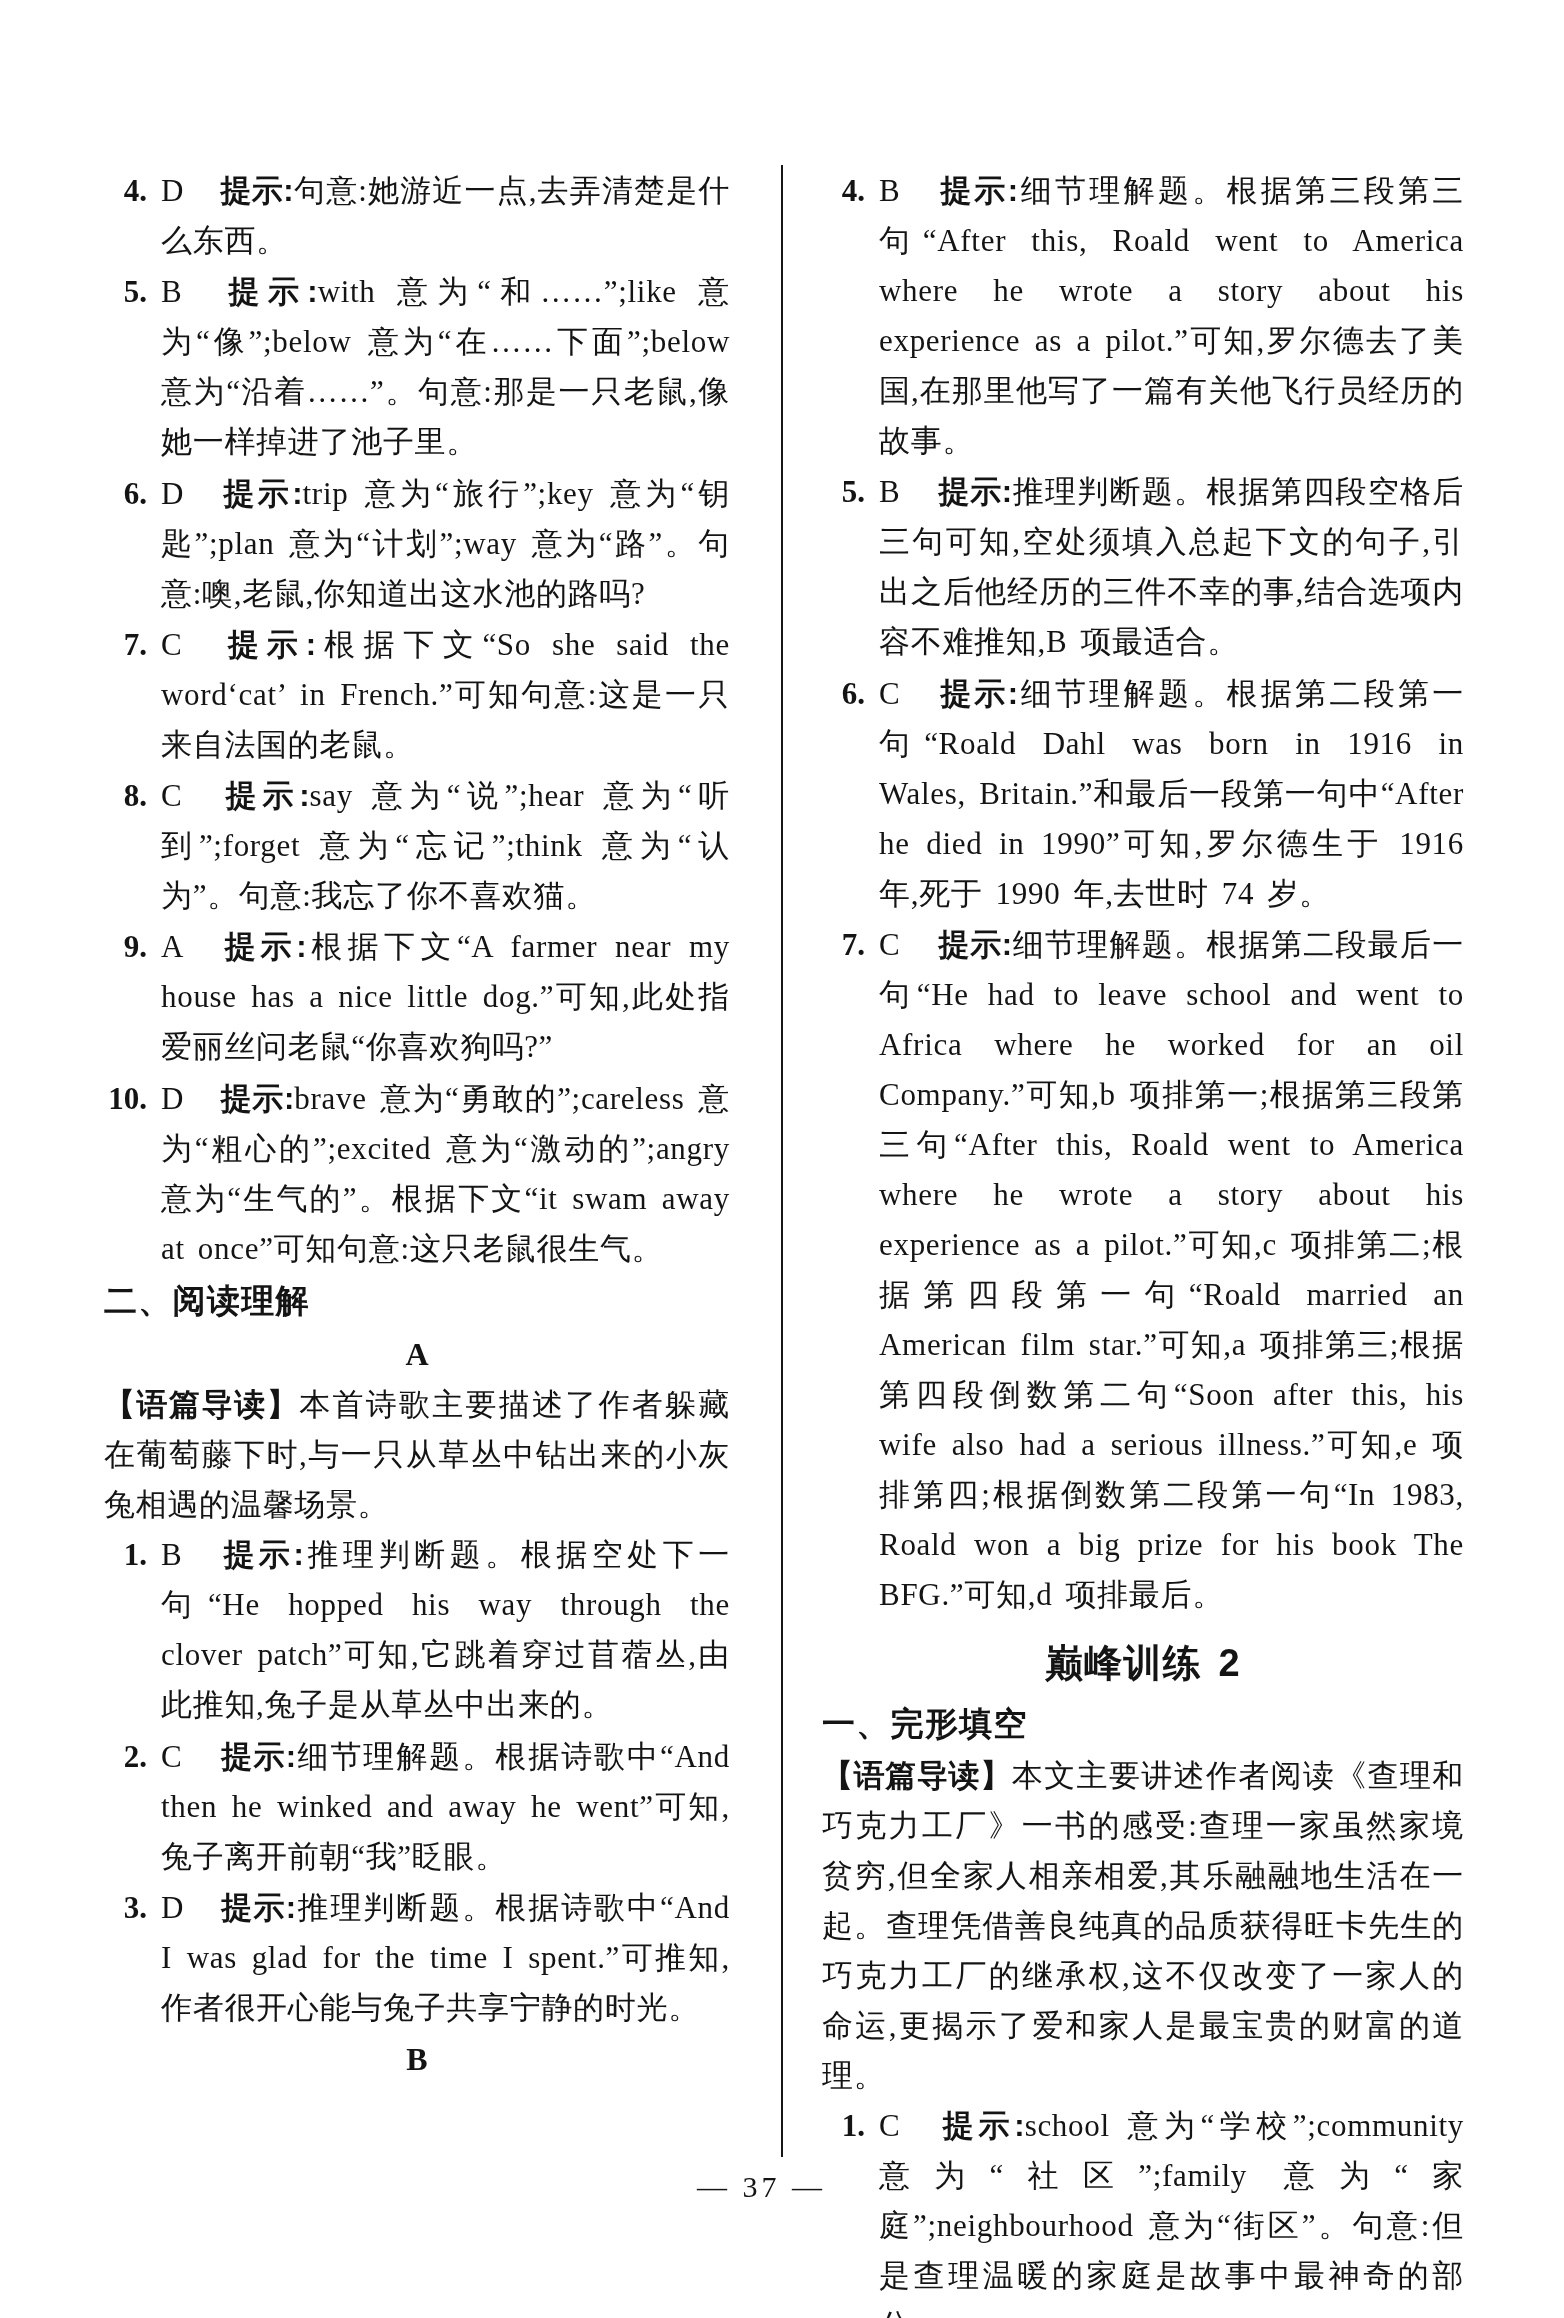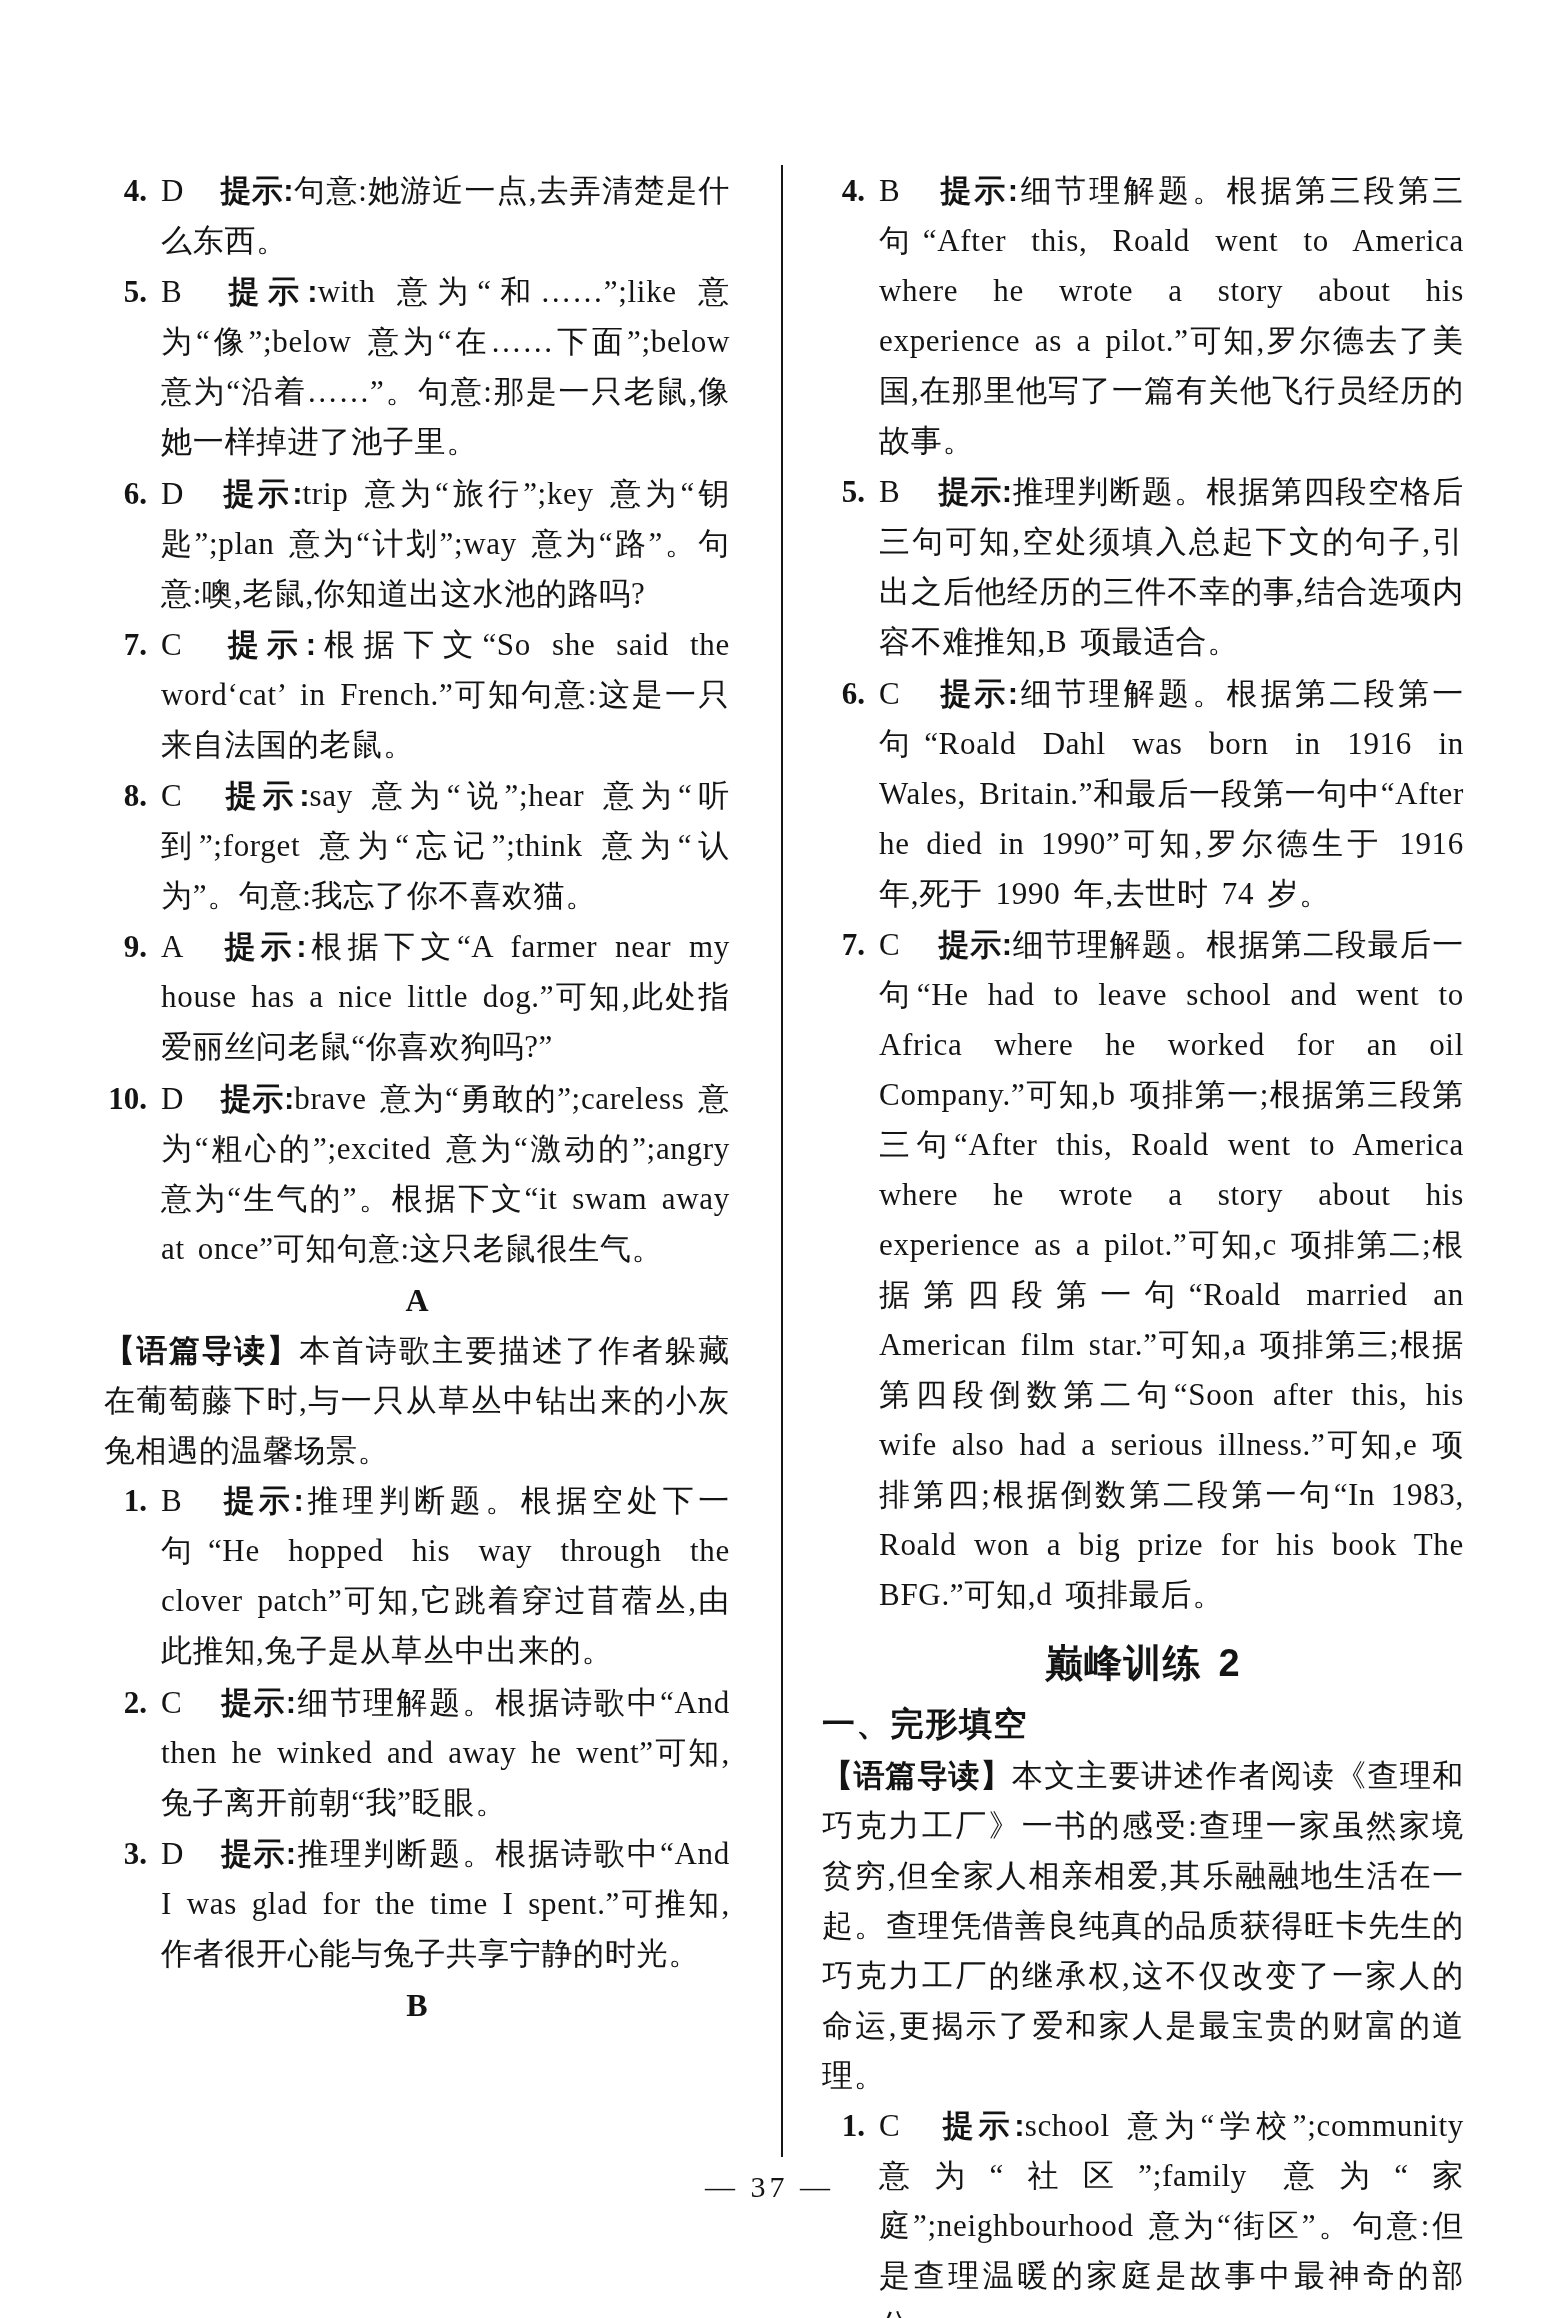--- a/index.html
+++ b/index.html
@@ -72,21 +72,21 @@
   .intro { margin: 0; }
   .intro-label {
     font-family: "Liberation Sans", "DejaVu Sans", sans-serif;
     font-weight: bold;
     letter-spacing: 0;
   }
 
   .footer {
     position: absolute;
     top: 2162px;
-    left: 12px;
+    left: 4px;
     width: 1515px;
     text-align: center;
     font-size: 30px;
     letter-spacing: 4px;
   }
 </style>
 </head>
 <body>
 
 <div class="divider"></div>
@@ -108,20 +108,21 @@
   <div class="item">
     <span class="num">8.</span><span class="letter">C</span><b class="hint-label">提示:</b><span class="hint-text">say 意为“说”;hear 意为“听到”;forget 意为“忘记”;think 意为“认为”。句意:我忘了你不喜欢猫。</span>
   </div>
   <div class="item">
     <span class="num">9.</span><span class="letter">A</span><b class="hint-label">提示:</b><span class="hint-text">根据下文“A farmer near my house has a nice little dog.”可知,此处指爱丽丝问老鼠“你喜欢狗吗?”</span>
   </div>
   <div class="item">
     <span class="num">10.</span><span class="letter">D</span><b class="hint-label">提示:</b><span class="hint-text">brave 意为“勇敢的”;careless 意为“粗心的”;excited 意为“激动的”;angry 意为“生气的”。根据下文“it swam away at once”可知句意:这只老鼠很生气。</span>
   </div>
 
+  <h2 class="section-heading">二、阅读理解</h2>
 
   <div class="passage-label">A</div>
 
   <p class="intro"><b class="intro-label">【语篇导读】</b><span class="intro-text">本首诗歌主要描述了作者躲藏在葡萄藤下时,与一只从草丛中钻出来的小灰兔相遇的温馨场景。</span></p>
 
   <div class="item">
     <span class="num">1.</span><span class="letter">B</span><b class="hint-label">提示:</b><span class="hint-text">推理判断题。根据空处下一句“He hopped his way through the clover patch”可知,它跳着穿过苜蓿丛,由此推知,兔子是从草丛中出来的。</span>
   </div>
   <div class="item">
     <span class="num">2.</span><span class="letter">C</span><b class="hint-label">提示:</b><span class="hint-text">细节理解题。根据诗歌中“And then he winked and away he went”可知,兔子离开前朝“我”眨眼。</span>

